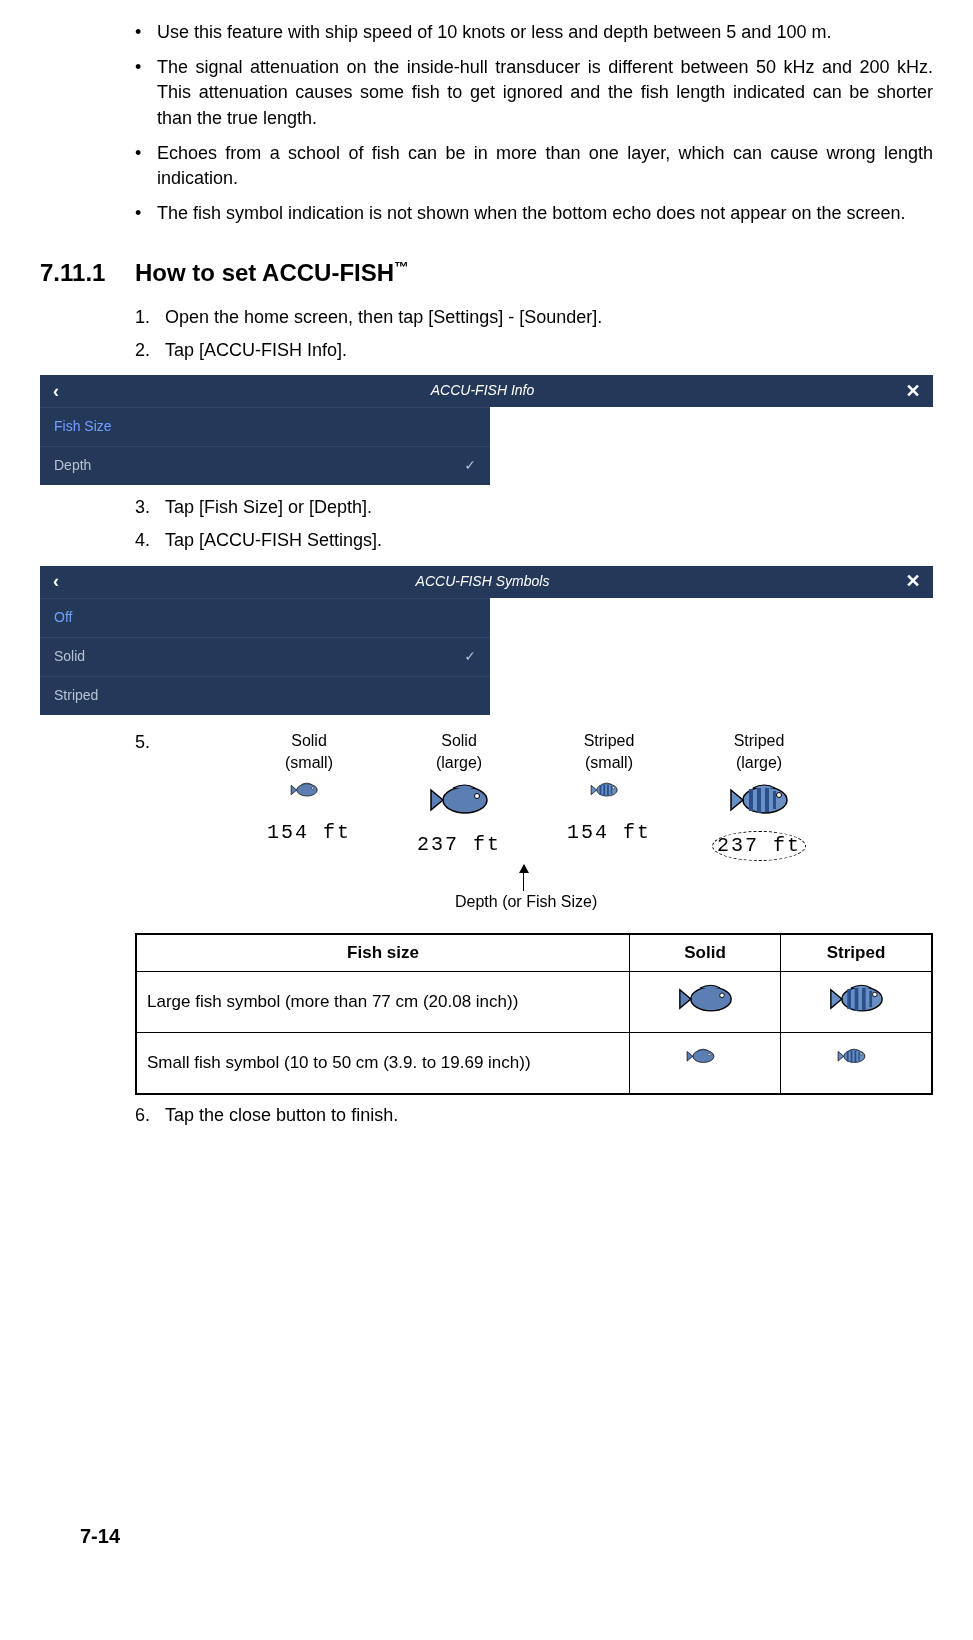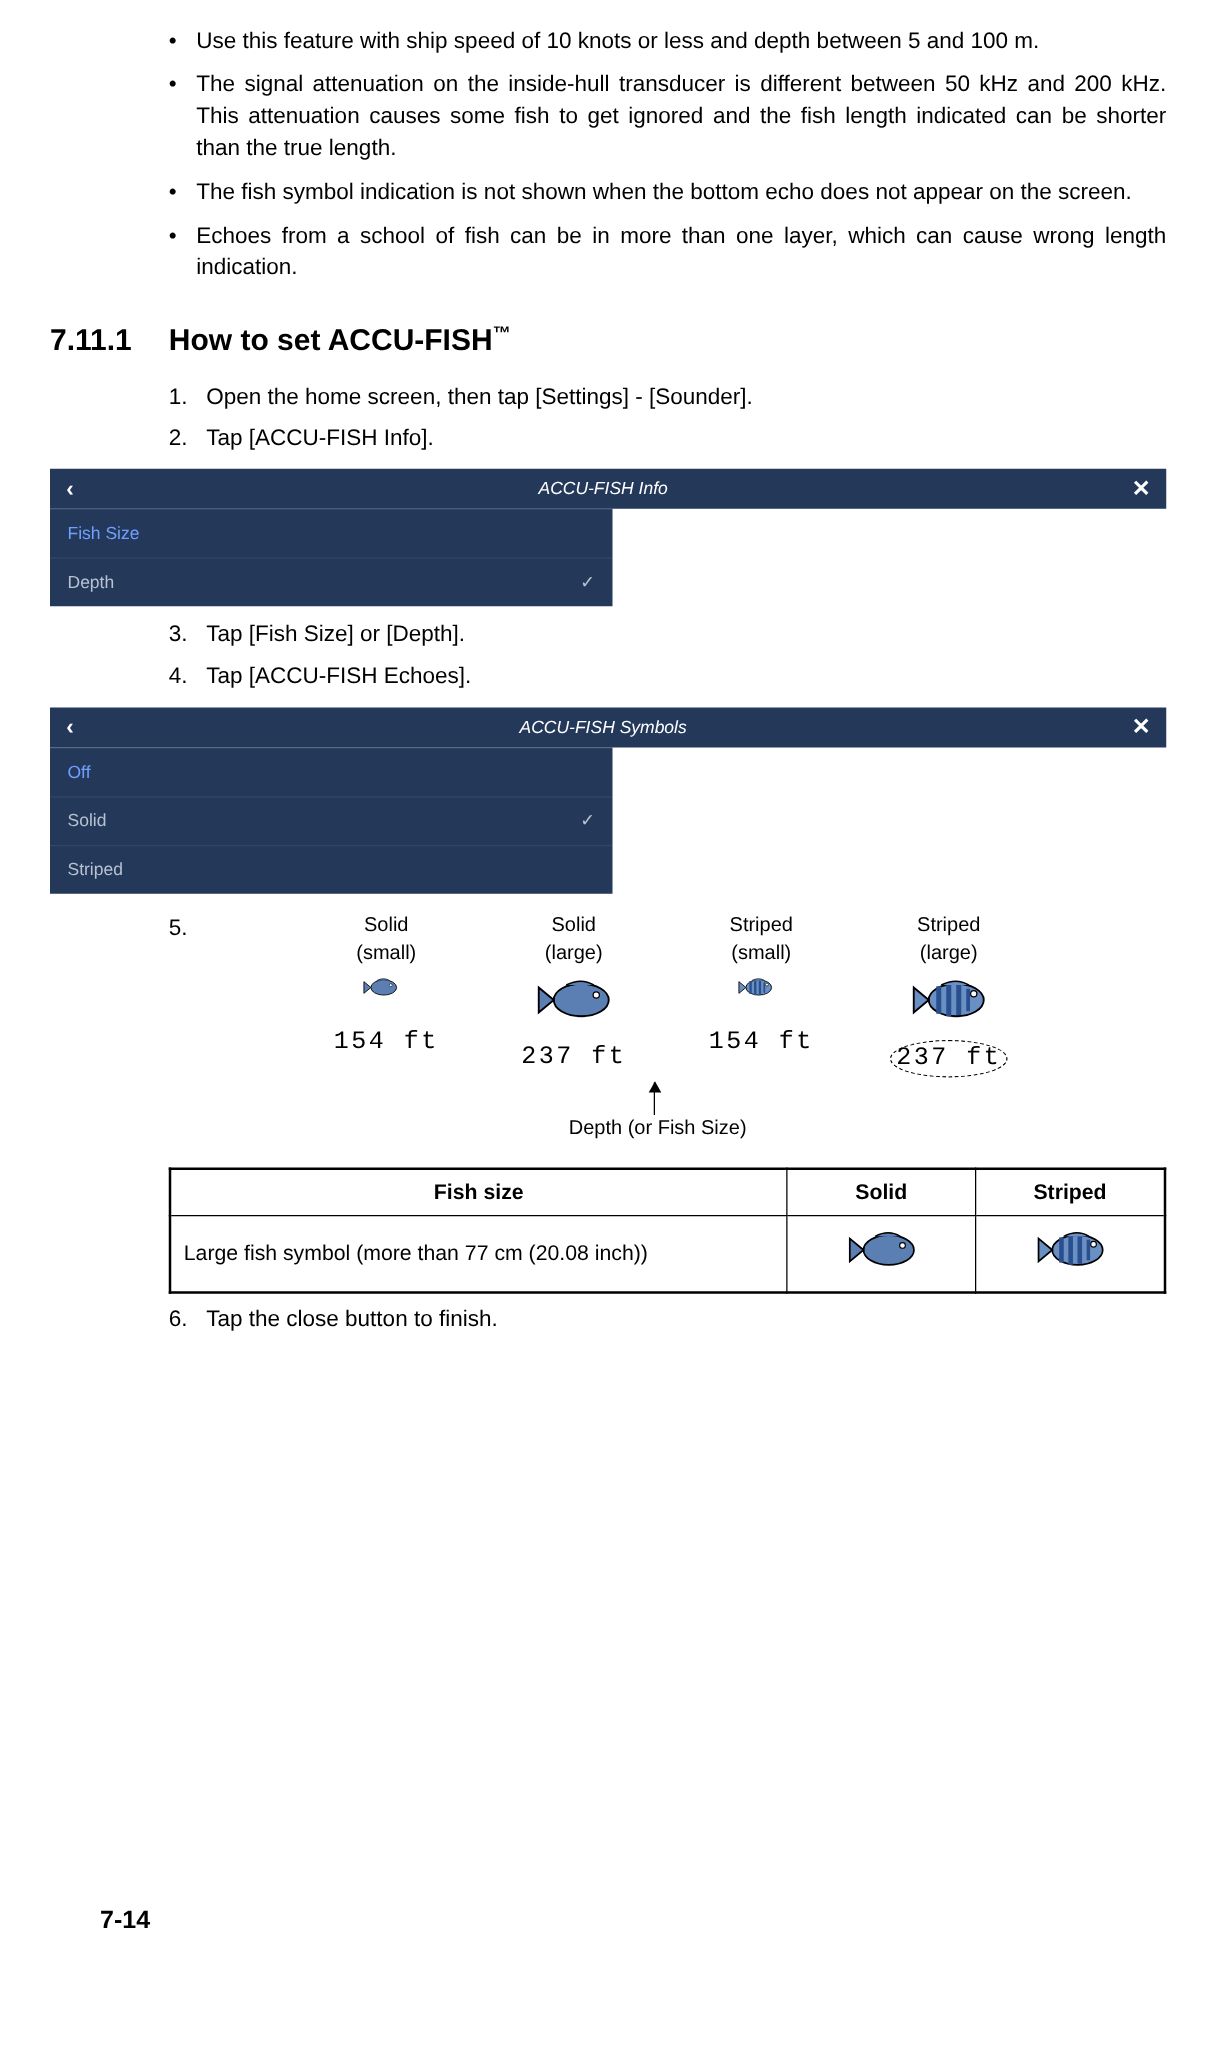--- a/index.html
+++ b/index.html
@@ -216,22 +216,22 @@
       <path d="M18 8 Q30 2 40 8" fill="#6a8fc2" stroke="#000" stroke-width="1.2"></path>
     </g>
   </defs>
 </svg>
 
 
 <div class="content-indent">
   <ul class="bullet-list">
     <li>Use this feature with ship speed of 10 knots or less and depth between 5 and 100 m.</li>
     <li>The signal attenuation on the inside-hull transducer is different between 50 kHz and 200 kHz. This attenuation causes some fish to get ignored and the fish length indicated can be shorter than the true length.</li>
+    <li>Echoes from a school of fish can be in more than one layer, which can cause wrong length indication.</li>
     <li>The fish symbol indication is not shown when the bottom echo does not appear on the screen.</li>
-    <li>Echoes from a school of fish can be in more than one layer, which can cause wrong length indication.</li>
   </ul>
 </div>
 
 <div class="section-heading">
   <span class="section-num">7.11.1</span>
   <span class="section-title">How to set ACCU-FISH<sup>™</sup></span>
 </div>
 
 <div class="content-indent">
   <ol class="steps">
@@ -255,21 +255,21 @@
         <span>Depth</span>
         <span class="ui-check">✓</span>
       </div>
     </div>
   </div>
 </div>
 
 <div class="content-indent">
   <ol class="steps">
     <li><span class="step-num">3.</span><span>Tap [Fish Size] or [Depth].</span></li>
-    <li><span class="step-num">4.</span><span>Tap [ACCU-FISH Echoes].</span></li>
+    <li><span class="step-num">4.</span><span>Tap [ACCU-FISH Settings].</span></li>
   </ol>
 </div>
 
 <div class="ui-panel">
   <div class="ui-panel-header">
     <div class="back-btn">‹</div>
     <div class="title">ACCU-FISH Symbols</div>
     <div class="close-btn">✕</div>
   </div>
   <div class="ui-panel-body">
@@ -338,20 +338,29 @@
     </tr>
     <tr>
       <td>Large fish symbol (more than 77 cm (20.08 inch))</td>
       <td class="icon-cell"><svg width="55" height="38" viewBox="-6 0 60 40">
                 <use href="#fish-solid"></use>
               </svg></td>
       <td class="icon-cell"><svg width="55" height="38" viewBox="-6 0 60 40">
                 <use href="#fish-striped"></use>
               </svg></td>
     </tr>
+    <tr>
+      <td>Small fish symbol (10 to 50 cm (3.9. to 19.69 inch))</td>
+      <td class="icon-cell"><svg width="40" height="28" viewBox="-6 0 60 40">
+                <use href="#fish-solid" transform="scale(0.72)"></use>
+              </svg></td>
+      <td class="icon-cell"><svg width="40" height="28" viewBox="-6 0 60 40">
+                <use href="#fish-striped" transform="scale(0.72)"></use>
+              </svg></td>
+    </tr>
   </tbody>
       </table>
 
   <ol class="steps" style="margin-top:8px">
     <li><span class="step-num">6.</span><span>Tap the close button to finish.</span></li>
   </ol>
 </div>
 
 <div class="page-num">7-14</div>
 </div>

